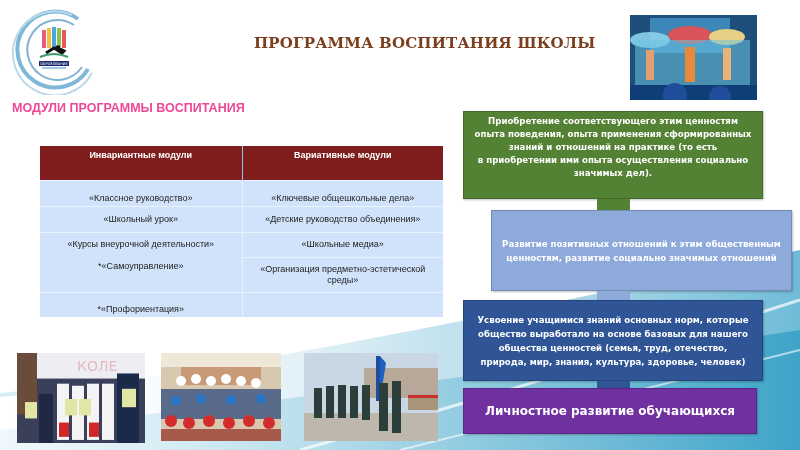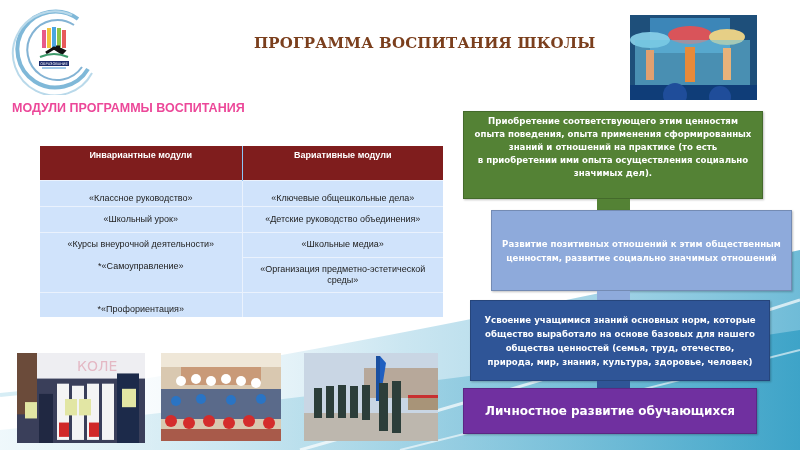--- a/index.html
+++ b/index.html
@@ -48,21 +48,21 @@
 
   .flow-box {
     position: absolute; color: #ffffff; text-align: center;
     font-family: "DejaVu Sans", sans-serif; font-weight: bold;
     display: flex; align-items: center; justify-content: center;
     border: 1px solid rgba(0,0,0,0.18);
     box-shadow: 1px 1px 2px rgba(0,0,0,0.25);
   }
   .box-green { left: 463px; top: 111px; width: 300px; height: 88px; background: #548235; font-size: 8.6px; line-height: 13px; align-items: flex-start; padding-top: 3px; }
   .box-light { left: 463px; top: 210px; width: 301px; height: 81px; background: #8eaadb; font-size: 8.6px; line-height: 14px; margin-left: 28px; }
-  .box-navy  { left: 463px; top: 300px; width: 300px; height: 81px; background: #2f5597; font-size: 8.6px; line-height: 14px; margin-left: 7px; }
+  .box-navy  { left: 463px; top: 300px; width: 300px; height: 81px; background: #2f5597; font-size: 8.6px; line-height: 14px; }
   .box-purple{ left: 463px; top: 388px; width: 294px; height: 46px; background: #7030a0; font-size: 12px; }
   .connector { position: absolute; left: 597px; width: 33px; }
   .conn-1 { top: 199px; height: 12px; background: #548235; }
   .conn-2 { top: 291px; height: 10px; background: #8eaadb; }
   .conn-3 { top: 381px; height: 8px; background: #2f5597; }
   .flow-box span { display: block; white-space: pre-line; }
 </style>
 </head>
 <body>
 

